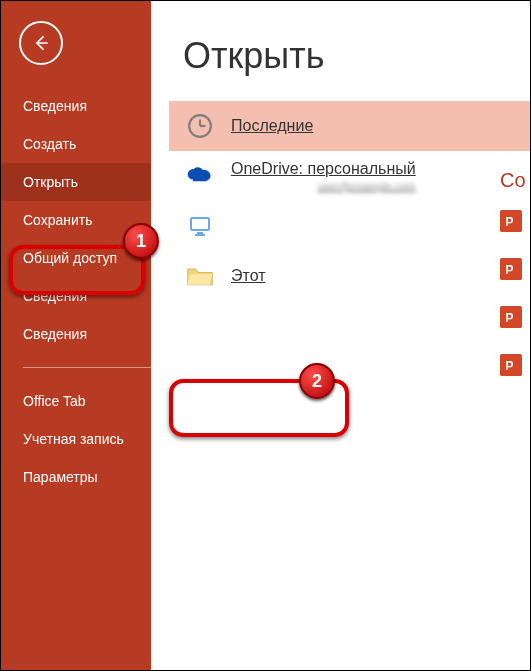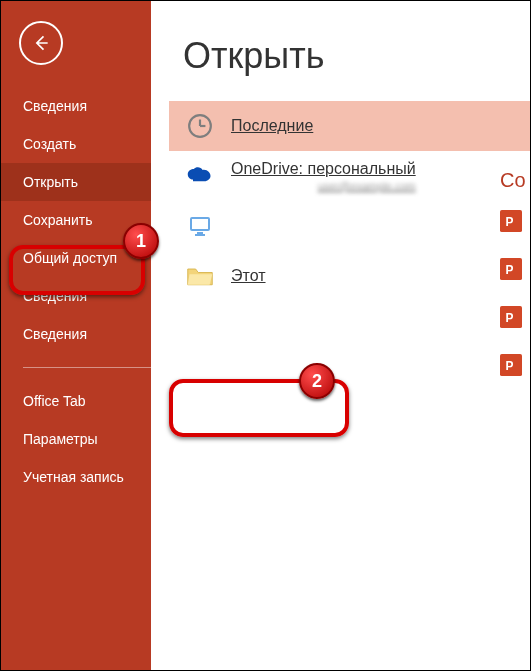--- a/index.html
+++ b/index.html
@@ -44,22 +44,22 @@
     </div>
     <div class="side-item">Сведения</div>
     <div class="side-item">Создать</div>
     <div class="side-item active">Открыть</div>
     <div class="side-item">Сохранить</div>
     <div class="side-item">Общий доступ</div>
     <div class="side-item">Сведения</div>
     <div class="side-item">Сведения</div>
     <div class="side-div"></div>
     <div class="side-item">Office Tab</div>
+    <div class="side-item">Учетная запись</div>
     <div class="side-item">Параметры</div>
-    <div class="side-item">Учетная запись</div>
   </div>
 
   <div class="main">
     <div class="main-title">Открыть</div>
 
     <div class="loc-list">
 
       <div class="loc-item selected">
         <span class="loc-icon">
           <svg class="clock-ico" width="26" height="26" viewBox="0 0 24 24">

